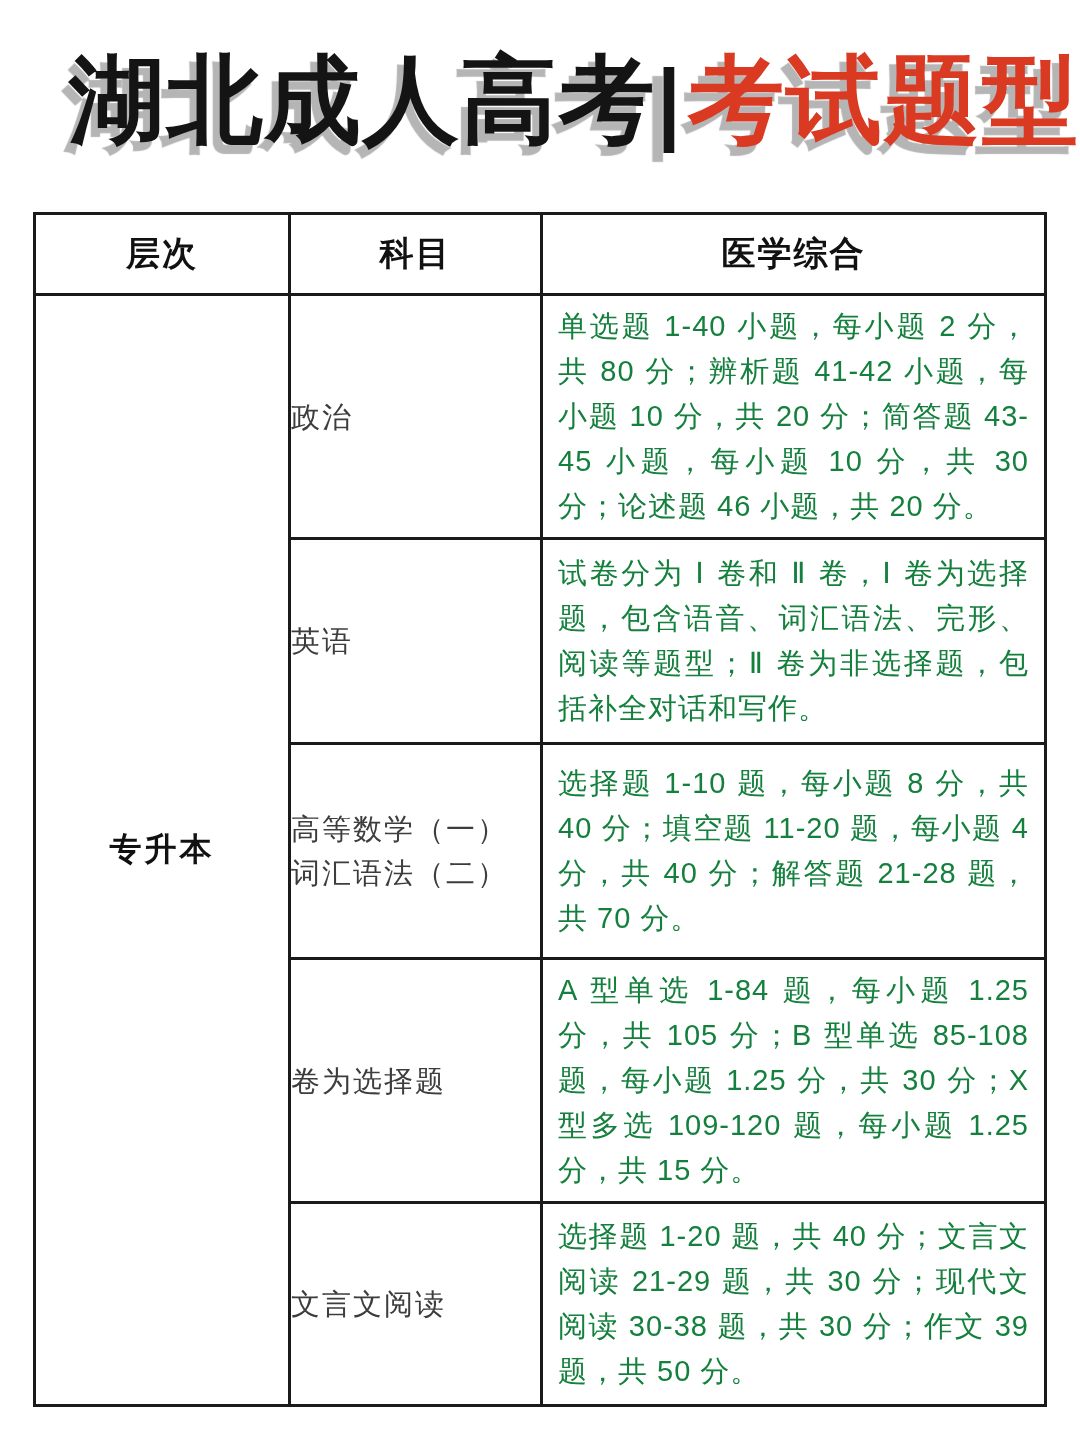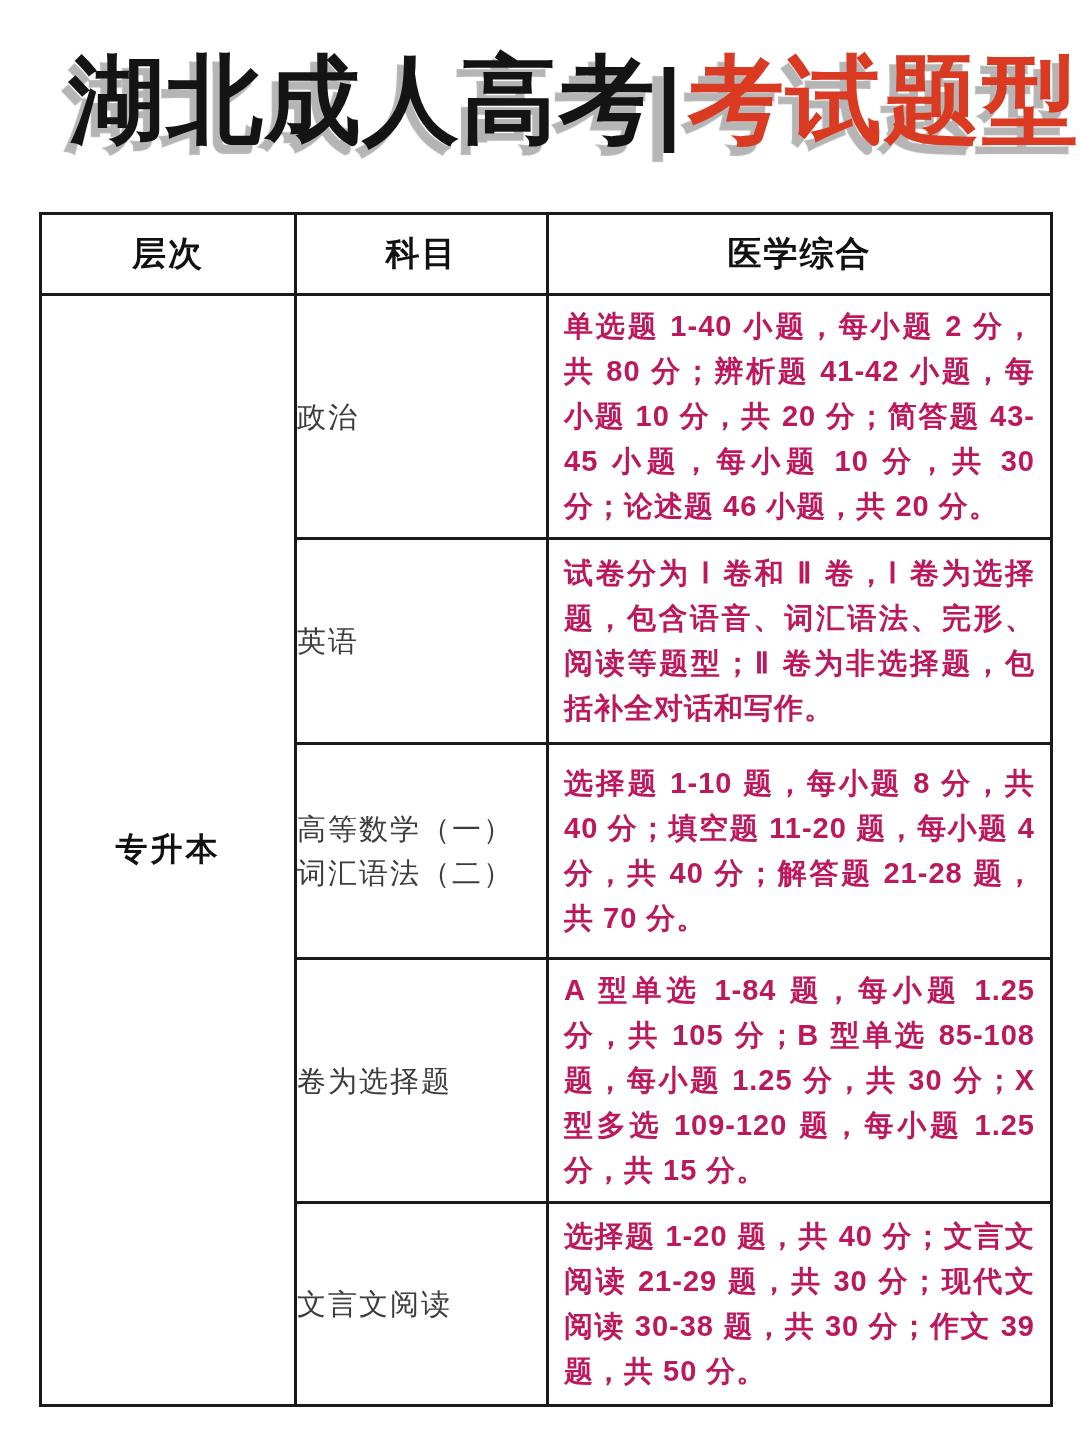--- a/index.html
+++ b/index.html
@@ -28,21 +28,21 @@
   .title-sep {
     display: inline-block;
     margin: 0 6px 0 2px;
     transform: scaleX(1.6);
   }
   .title-red { color: #d93a21 !important; }
 
   
   table.exam-table {
     position: absolute;
-    left: 39px;
+    left: 33px;
     top: 212px;
     width: 1011px;
     border-collapse: collapse;
     table-layout: fixed;
   }
   .exam-table th, .exam-table td {
     border: 3px solid #1a1a1a;
     vertical-align: middle;
   }
   .exam-table th {
@@ -69,22 +69,22 @@
   td.subject-cell {
     font-size: 29px;
     font-weight: 400;
     color: #3d3d3d;
     text-align: left;
     letter-spacing: 2px;
     line-height: 44px;
   }
   td.content-cell {
     font-size: 29px;
-    font-weight: 700;
-    color: #be185d;
+    font-weight: 400;
+    color: #15803d;
     line-height: 45px;
     padding: 8px 15px;
     text-align: justify;
     letter-spacing: 1px;
   }
   tr.r1 { height: 232px; }
   tr.r2 { height: 205px; }
   tr.r3 { height: 215px; }
   tr.r4 { height: 200px; }
   tr.r5 { height: 203px; }

